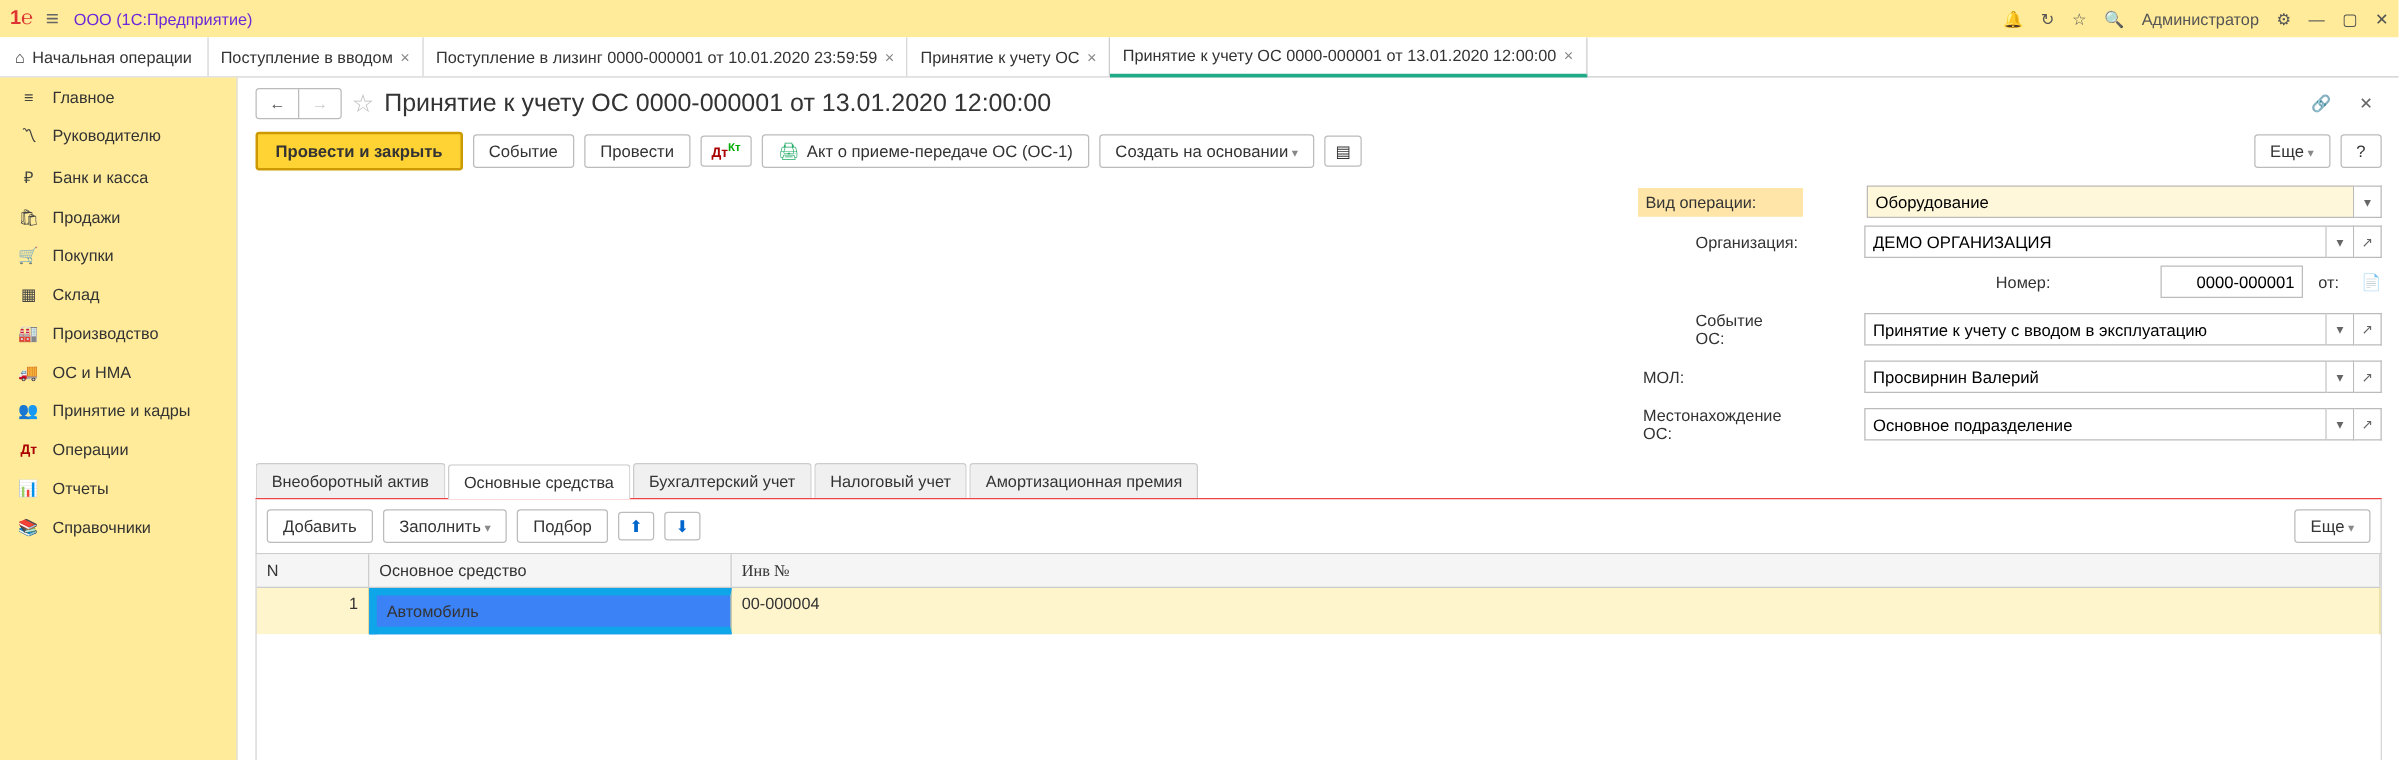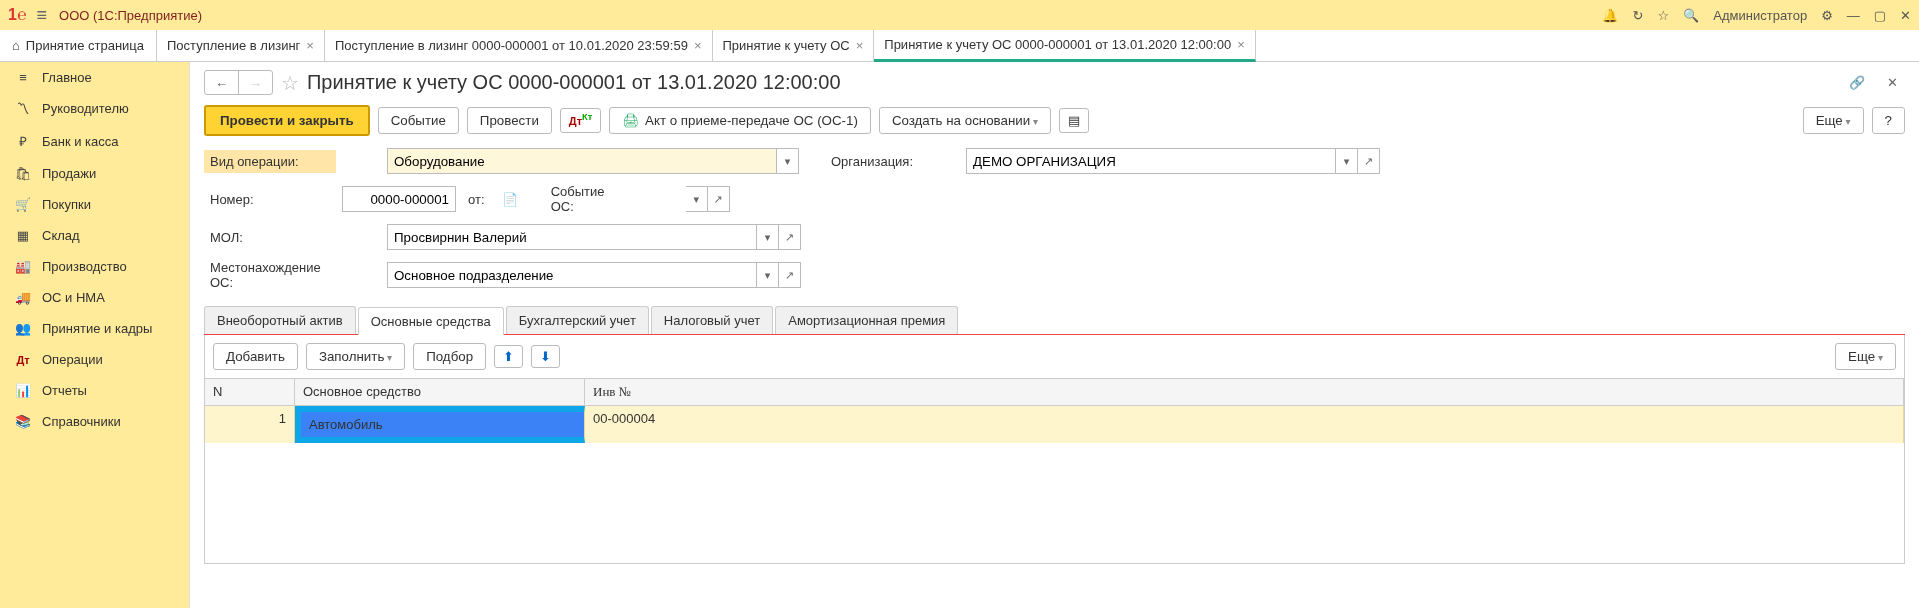--- a/index.html
+++ b/index.html
@@ -2,21 +2,21 @@
 <html><head>
 <meta charset="utf-8">
 <style>
 * { box-sizing: border-box; margin: 0; padding: 0; font-family: Arial, sans-serif; }
 body { font-size: 13px; color: #333; background: #fff; width: 1919px; height: 608px; overflow: hidden; }
 
 
 .header { background: #ffeb99; height: 30px; display: flex; align-items: center; padding: 0 8px; }
 .logo { color: #d33; font-weight: bold; font-size: 16px; margin-right: 10px; }
 .hamburger { font-size: 18px; color: #666; margin-right: 12px; cursor: pointer; }
-.app-title { color: #7f1d1d; }
+.app-title { color: #6d28d9; }
 .header-right { margin-left: auto; display: flex; align-items: center; gap: 14px; color: #555; }
 .header-right span { cursor: pointer; }
 
 
 .tabs-row { height: 32px; background: #fff; border-bottom: 1px solid #ccc; display: flex; align-items: stretch; }
 .home-tab { display: flex; align-items: center; padding: 0 12px; background: #fff; border-right: 1px solid #ccc; cursor: pointer; gap: 6px; }
 .tab { display: flex; align-items: center; padding: 0 10px; border-right: 1px solid #ccc; cursor: pointer; background: #fff; gap: 6px; color: #333; }
 .tab.active { border-bottom: 3px solid #2a8; margin-bottom: -1px; }
 .tab .close { color: #888; font-size: 13px; }
 
@@ -46,21 +46,21 @@
 .btn-dropdown::after { content: " ▾"; color: #888; font-size: 10px; }
 .icon-box { border: 1px solid #bbb; padding: 4px 8px; border-radius: 3px; cursor: pointer; }
 .dtct { color: #a00; font-size: 11px; font-weight: bold; }
 .dtct sup { color: #0a0; }
 .toolbar-right { margin-left: auto; display: flex; gap: 8px; }
 .print-btn { display: flex; align-items: center; gap: 6px; }
 .printer-icon { color: #2a6; }
 
 
 .form-area { }
-.form-row { display: flex; align-items: center; margin-bottom: 6px; gap: 6px; }
+.form-row { display: flex; align-items: flex-end; margin-bottom: 6px; gap: 6px; flex-direction: column; }
 .col-left { display: flex; align-items: center; gap: 6px; }
 .col-right { display: flex; align-items: center; gap: 6px; margin-left: 20px; }
 .label { width: 132px; color: #333; padding: 4px 6px; }
 .label.highlight { background: #ffe6a8; }
 .input-combo { display: flex; padding-left: 45px; }
 .input { border: 1px solid #bbb; padding: 4px 6px; background: #fff; height: 26px; }
 .input.highlight { background: #fff7d9; }
 .mini-btn { border: 1px solid #bbb; border-left: none; width: 22px; height: 26px; background: #fff; cursor: pointer; display: flex; align-items: center; justify-content: center; font-size: 11px; color: #666; }
 .input-num { text-align: right; }
 .from-label { margin: 0 6px; }
@@ -108,24 +108,24 @@
     <span>⚙</span>
     <span>—</span>
     <span>▢</span>
     <span>✕</span>
   </div>
 </div>
 
 <div class="tabs-row">
   <div class="home-tab">
     <span>⌂</span>
-    <span>Принятие страница</span>
+    <span>Начальная операции</span>
   </div>
   <div class="tab">
-    <span>Поступление в лизинг</span>
+    <span>Поступление в вводом</span>
     <span class="close">×</span>
   </div>
   <div class="tab">
     <span>Поступление в лизинг 0000-000001 от 10.01.2020 23:59:59</span>
     <span class="close">×</span>
   </div>
   <div class="tab">
     <span>Принятие к учету ОС</span>
     <span class="close">×</span>
   </div>
@@ -242,20 +242,21 @@
       <div class="form-row">
         <div class="col-left">
           <span class="label">Номер:</span>
           <input class="input input-num" style="width: 114px; padding-left: 16px;" value="0000-000001">
           <span class="from-label">от:</span>
           <span class="open-icon">📄</span>
         </div>
         <div class="col-right">
           <span class="label" style="width:90px">Событие ОС:</span>
           <div class="input-combo">
+            <input class="input" style="width: 370px;" value="Принятие к учету с вводом в эксплуатацию">
             <span class="mini-btn">▾</span>
             <span class="mini-btn">↗</span>
           </div>
         </div>
       </div>
 
       <div class="form-row">
         <div class="col-left">
           <span class="label">МОЛ:</span>
           <div class="input-combo">

